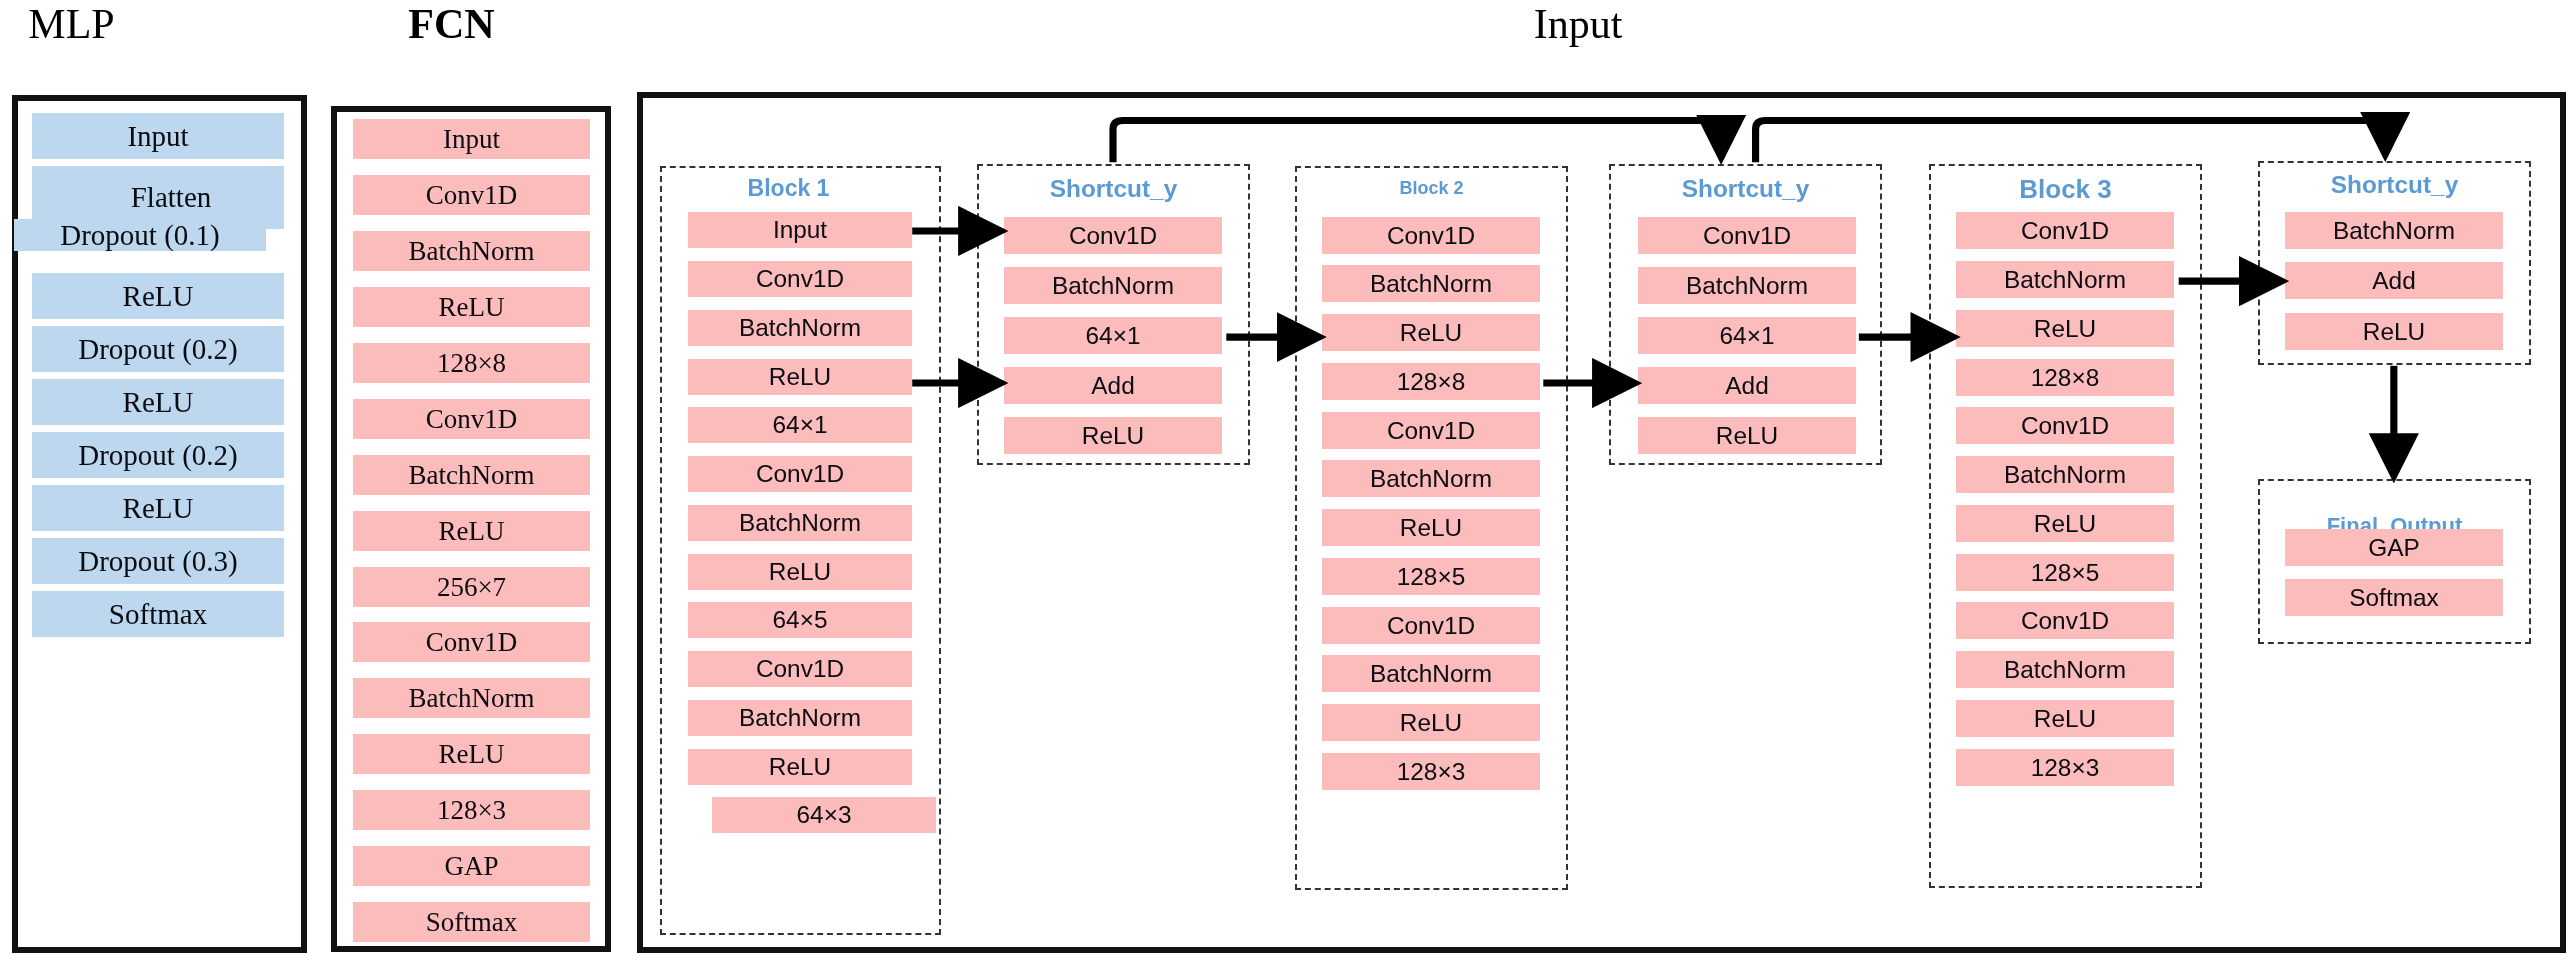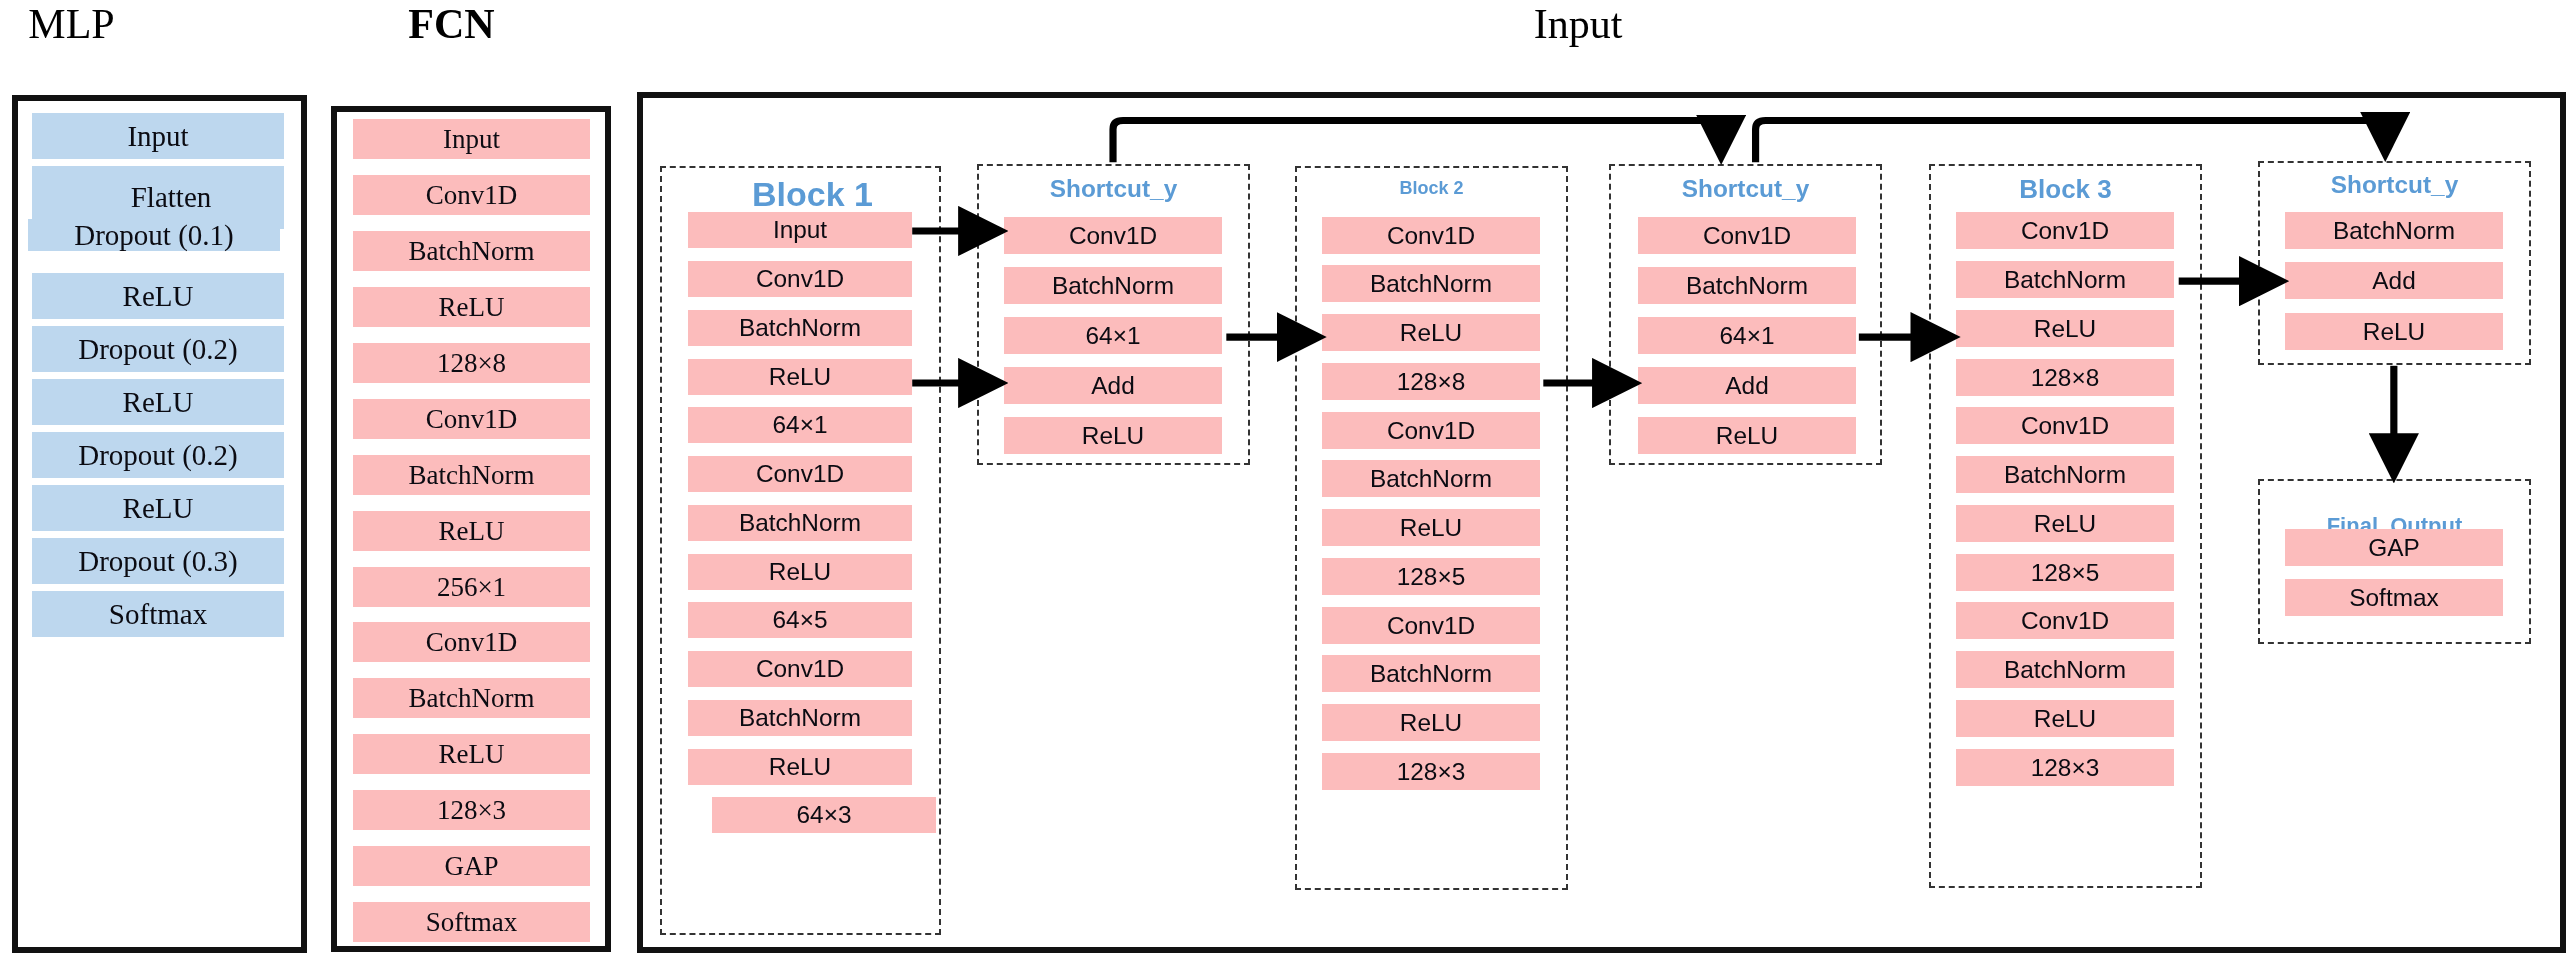--- a/index.html
+++ b/index.html
@@ -35,47 +35,47 @@
 <div class="title" style="left:0px;   top:2.9px;  width:143px;">MLP</div>
 <div class="title" style="left:380px; top:2.9px;  width:143px;font-weight:bold;">FCN</div>
 <div class="title" style="left:1413px;top:2.9px;  width:330px;">Input</div>
 
 <div class="panel" style="left:11.5px;  top:95px; width:295px;  height:858px;"></div>
 <div class="panel" style="left:331px; top:106px; width:280px;  height:846px;"></div>
 <div class="panel" style="left:637px; top:92px; width:1929px; height:861px;"></div>
 
 <div class="chip serif blue" style="left:32px;top:113px;width:252px;height:46px;font-size:29px;">Input</div>
 <div class="chip serif blue" style="left:32px;top:166px;width:252px;height:63px;font-size:29px;padding-left:26px;">Flatten</div>
-<div class="chip serif blue" style="left:28px;top:219px;width:252px;height:32px;font-size:29px;">Dropout (0.1)</div>
+<div class="chip serif blue" style="left:14px;top:219px;width:252px;height:32px;font-size:29px;">Dropout (0.1)</div>
 <div class="chip serif blue" style="left:32px;top:273px;width:252px;height:46px;font-size:29px;">ReLU</div>
 <div class="chip serif blue" style="left:32px;top:326px;width:252px;height:46px;font-size:29px;">Dropout (0.2)</div>
 <div class="chip serif blue" style="left:32px;top:379px;width:252px;height:46px;font-size:29px;">ReLU</div>
 <div class="chip serif blue" style="left:32px;top:432px;width:252px;height:46px;font-size:29px;">Dropout (0.2)</div>
 <div class="chip serif blue" style="left:32px;top:485px;width:252px;height:46px;font-size:29px;">ReLU</div>
 <div class="chip serif blue" style="left:32px;top:538px;width:252px;height:46px;font-size:29px;">Dropout (0.3)</div>
 <div class="chip serif blue" style="left:32px;top:591px;width:252px;height:46px;font-size:29px;">Softmax</div>
 
 <div class="chip serif pink" style="left:353px;top:119px;width:237px;height:40px;font-size:27px;">Input</div>
 <div class="chip serif pink" style="left:353px;top:175px;width:237px;height:40px;font-size:27px;">Conv1D</div>
 <div class="chip serif pink" style="left:353px;top:231px;width:237px;height:40px;font-size:27px;">BatchNorm</div>
 <div class="chip serif pink" style="left:353px;top:287px;width:237px;height:40px;font-size:27px;">ReLU</div>
 <div class="chip serif pink" style="left:353px;top:343px;width:237px;height:40px;font-size:27px;">128×8</div>
 <div class="chip serif pink" style="left:353px;top:399px;width:237px;height:40px;font-size:27px;">Conv1D</div>
 <div class="chip serif pink" style="left:353px;top:455px;width:237px;height:40px;font-size:27px;">BatchNorm</div>
 <div class="chip serif pink" style="left:353px;top:511px;width:237px;height:40px;font-size:27px;">ReLU</div>
-<div class="chip serif pink" style="left:353px;top:567px;width:237px;height:40px;font-size:27px;">256×1</div>
+<div class="chip serif pink" style="left:353px;top:567px;width:237px;height:40px;font-size:27px;">256×7</div>
 <div class="chip serif pink" style="left:353px;top:622px;width:237px;height:40px;font-size:27px;">Conv1D</div>
 <div class="chip serif pink" style="left:353px;top:678px;width:237px;height:40px;font-size:27px;">BatchNorm</div>
 <div class="chip serif pink" style="left:353px;top:734px;width:237px;height:40px;font-size:27px;">ReLU</div>
 <div class="chip serif pink" style="left:353px;top:790px;width:237px;height:40px;font-size:27px;">128×3</div>
 <div class="chip serif pink" style="left:353px;top:846px;width:237px;height:40px;font-size:27px;">GAP</div>
 <div class="chip serif pink" style="left:353px;top:902px;width:237px;height:40px;font-size:27px;">Softmax</div>
 
 <div class="dash" style="left:660px;top:166px;width:281px;height:769px;"></div>
-<div class="dash-hdr" style="left:672px;top:175px;width:281px;font-size:34px;">Block 1</div>
+<div class="dash-hdr" style="left:648px;top:175px;width:281px;font-size:23px;">Block 1</div>
 <div class="chip sans pink" style="left:688px;top:212px;width:224px;height:36px;font-size:24.4px;">Input</div>
 <div class="chip sans pink" style="left:688px;top:261px;width:224px;height:36px;font-size:24.4px;">Conv1D</div>
 <div class="chip sans pink" style="left:688px;top:310px;width:224px;height:36px;font-size:24.4px;">BatchNorm</div>
 <div class="chip sans pink" style="left:688px;top:359px;width:224px;height:36px;font-size:24.4px;">ReLU</div>
 <div class="chip sans pink" style="left:688px;top:407px;width:224px;height:36px;font-size:24.4px;">64×1</div>
 <div class="chip sans pink" style="left:688px;top:456px;width:224px;height:36px;font-size:24.4px;">Conv1D</div>
 <div class="chip sans pink" style="left:688px;top:505px;width:224px;height:36px;font-size:24.4px;">BatchNorm</div>
 <div class="chip sans pink" style="left:688px;top:554px;width:224px;height:36px;font-size:24.4px;">ReLU</div>
 <div class="chip sans pink" style="left:688px;top:602px;width:224px;height:36px;font-size:24.4px;">64×5</div>
 <div class="chip sans pink" style="left:688px;top:651px;width:224px;height:36px;font-size:24.4px;">Conv1D</div>

